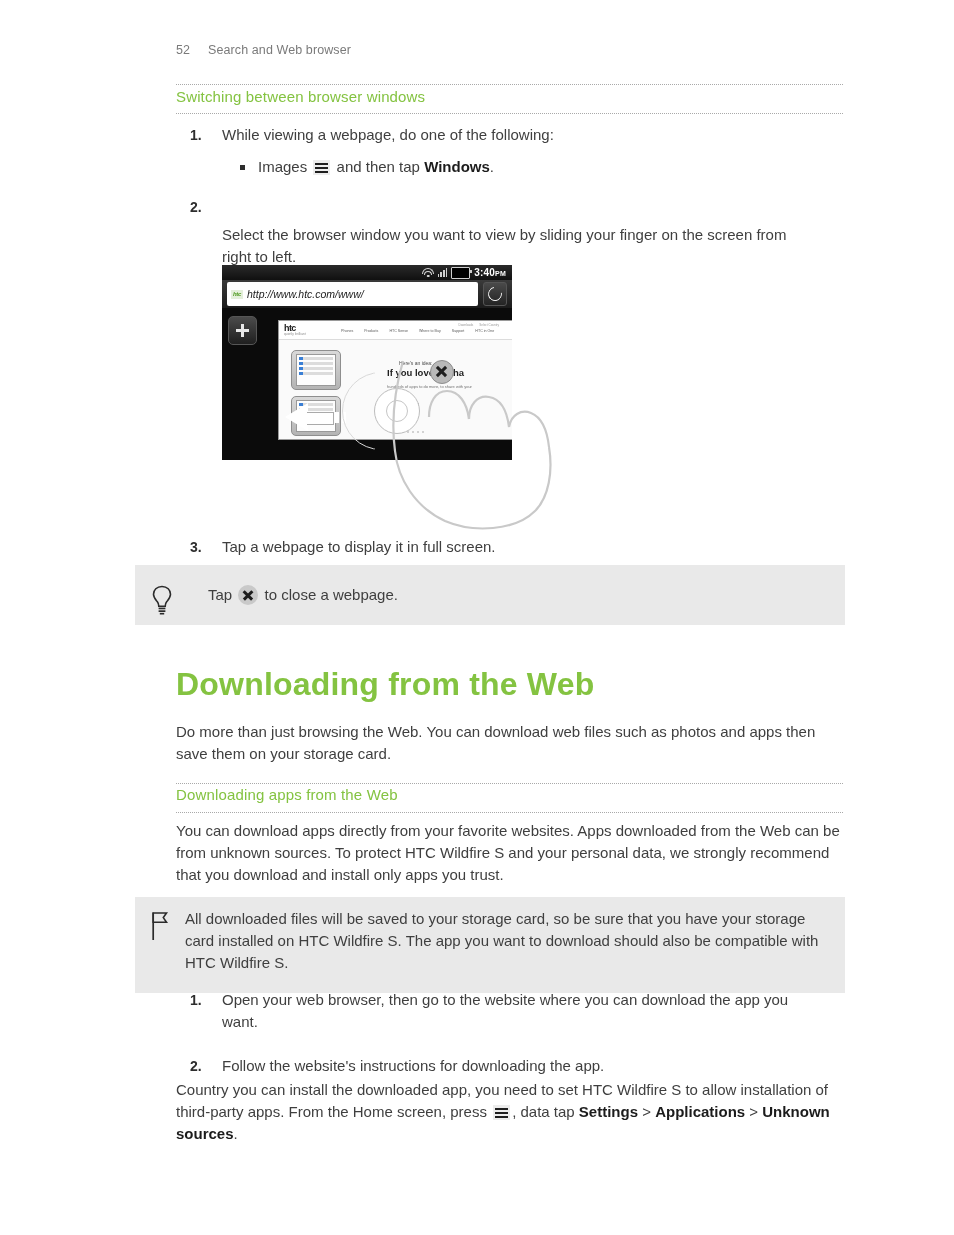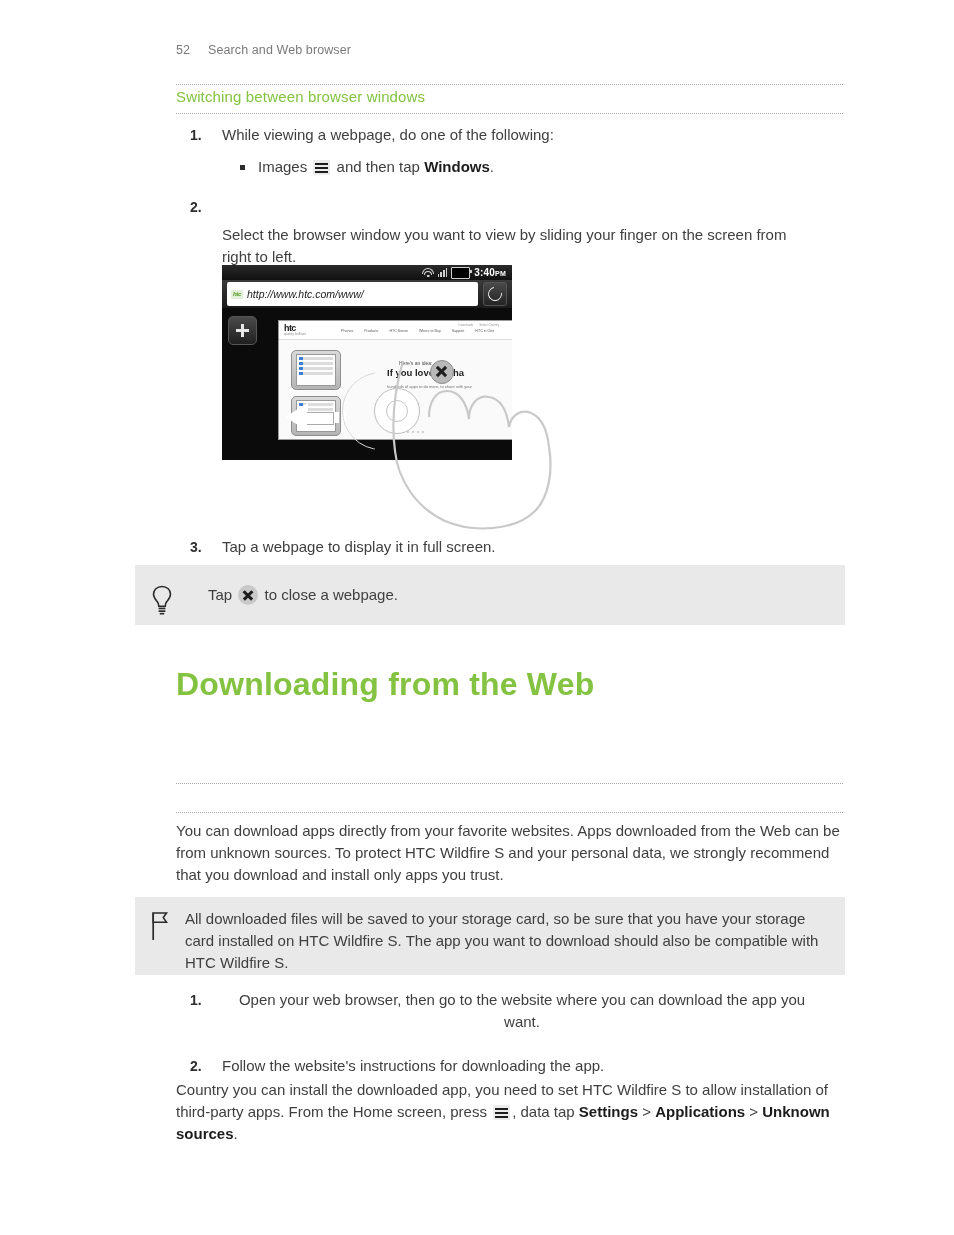--- a/index.html
+++ b/index.html
@@ -577,38 +577,40 @@
     </svg>
     <div class="cobody" style="top:19px;margin-left:23px;">
       <span>Tap</span>
       <span class="x-glyph"></span>
       <span>to close a webpage.</span>
     </div>
   </div>
 
   <h1 class="h1" style="top:666px; margin:0;">Downloading from the Web</h1>
 
+  <div class="para" style="left:176px; top:721px; width:668px;">Do more than just browsing the Web. You can download web files such as photos and apps then save them on your storage card.</div>
 
   <div class="h2-rule" style="top:783px;"></div>
+  <h2 class="h2" style="top:786px; margin:0;">Downloading apps from the Web</h2>
   <div class="h2-rule" style="top:812px;"></div>
 
   <div class="para" style="left:176px; top:820px; width:668px;">You can download apps directly from your favorite websites. Apps downloaded from the Web can be from unknown sources. To protect HTC Wildfire S and your personal data, we strongly recommend that you download and install only apps you trust.</div>
 
-  <div class="callout" style="top:897px; height:78px;">
+  <div class="callout" style="top:897px; height:96px;">
     <svg class="coicon flag" viewBox="0 0 20 30">
       <path d="M2.2 1.6 L2.2 29" fill="none" stroke="#2b2b2b" stroke-width="1.7"></path>
       <path d="M2.2 2 L15.5 2 L12.3 6.6 L15.5 11.2 L2.2 11.2 Z" fill="none" stroke="#2b2b2b" stroke-width="1.6"></path>
     </svg>
     <div class="cobody" style="top:11px;">All downloaded files will be saved to your storage card, so be sure that you have your storage card installed on HTC Wildfire S. The app you want to download should also be compatible with HTC Wildfire S.</div>
   </div>
 
   <div class="olist" style="left:176px; top:989px; width:670px;">
     <div class="oitem" style="margin-bottom:22px;">
       <span class="num">1.</span>
-      <span style="display:inline-block; max-width:600px;text-align:center;">Open your web browser, then go to the website where you can download the app you want.</span>
+      <span style="display:inline-block; max-width:600px;">Open your web browser, then go to the website where you can download the app you want.</span>
     </div>
     <div class="oitem">
       <span class="num">2.</span>
       <span>Follow the website's instructions for downloading the app.</span>
     </div>
   </div>
 
   <div class="para" style="left:176px; top:1079px; width:660px;">
     <span>Country you can install the downloaded app, you need to set HTC Wildfire S to allow installation of third-party apps. From the Home screen, press</span>
     <span class="menu-key"><i></i><i></i><i></i></span><span>, data tap</span>

